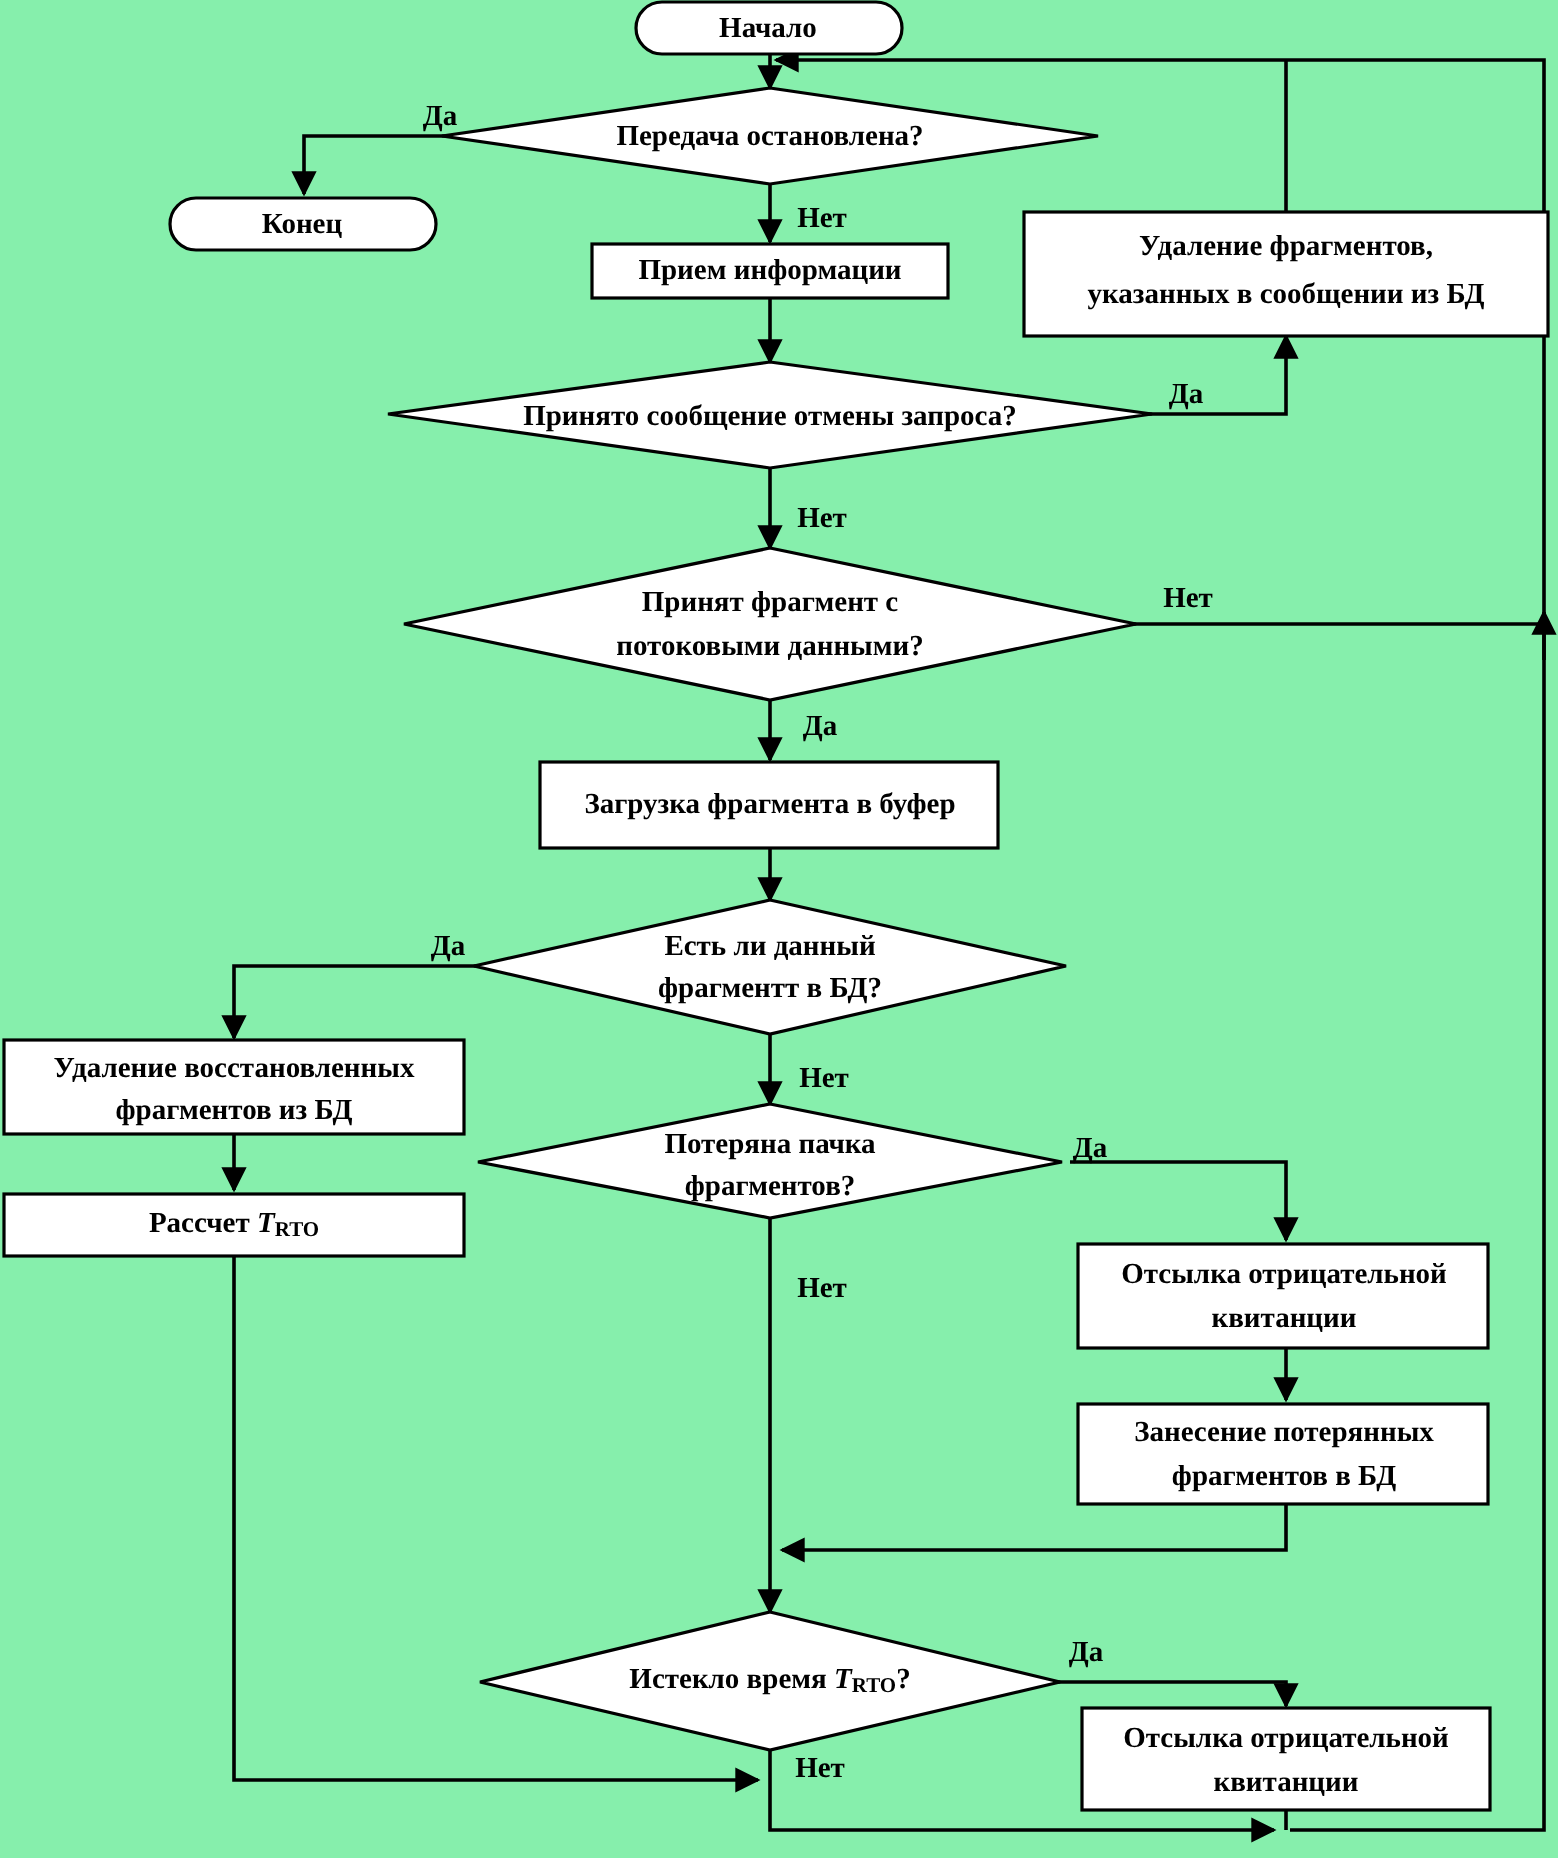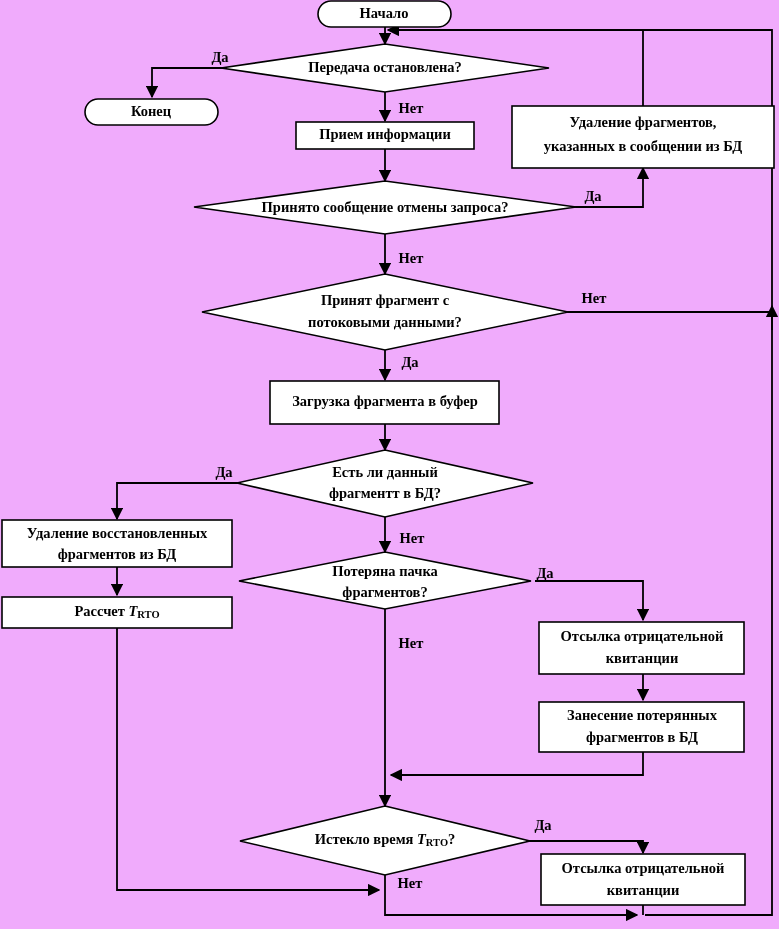--- a/index.html
+++ b/index.html
@@ -4,21 +4,21 @@
 <style>
   html, body {
     margin: 0;
     padding: 0;
     background: #ffffff;
   }
   #diagram-root {
     position: relative;
     width: 779px;
     height: 929px;
-    background: #f0abfc;
+    background: #86efac;
     font-family: "Liberation Serif", "DejaVu Serif", serif;
   }
   svg#flowchart {
     display: block;
     width: 779px;
     height: 929px;
   }
   .shape-stroke {
     fill: #ffffff;
     stroke: #000000;

